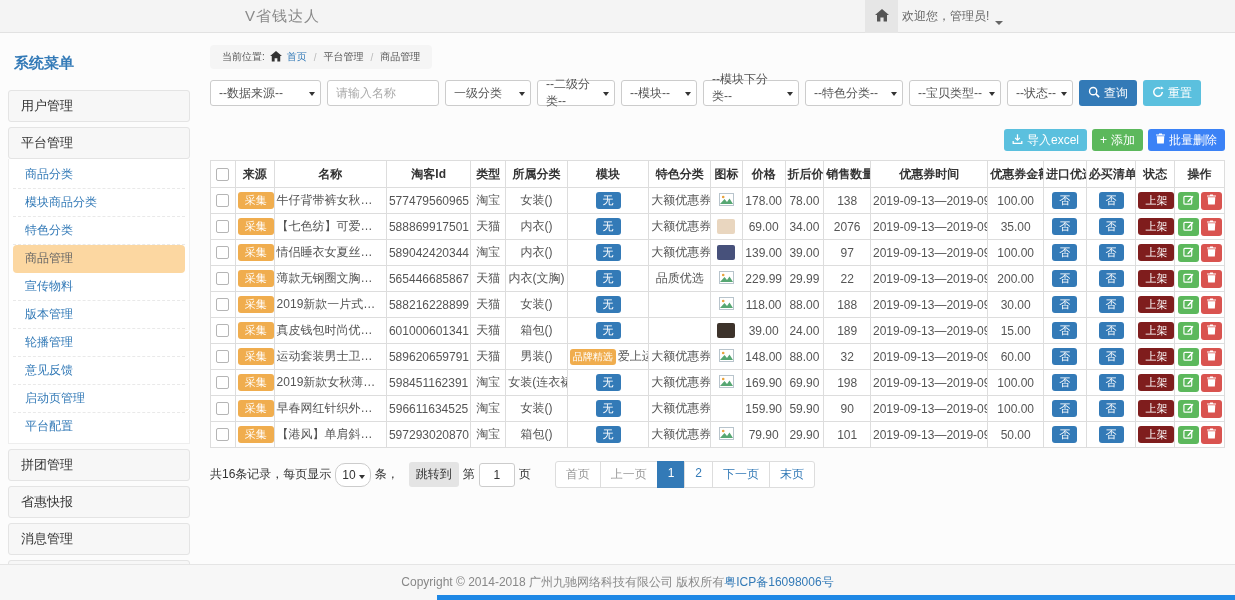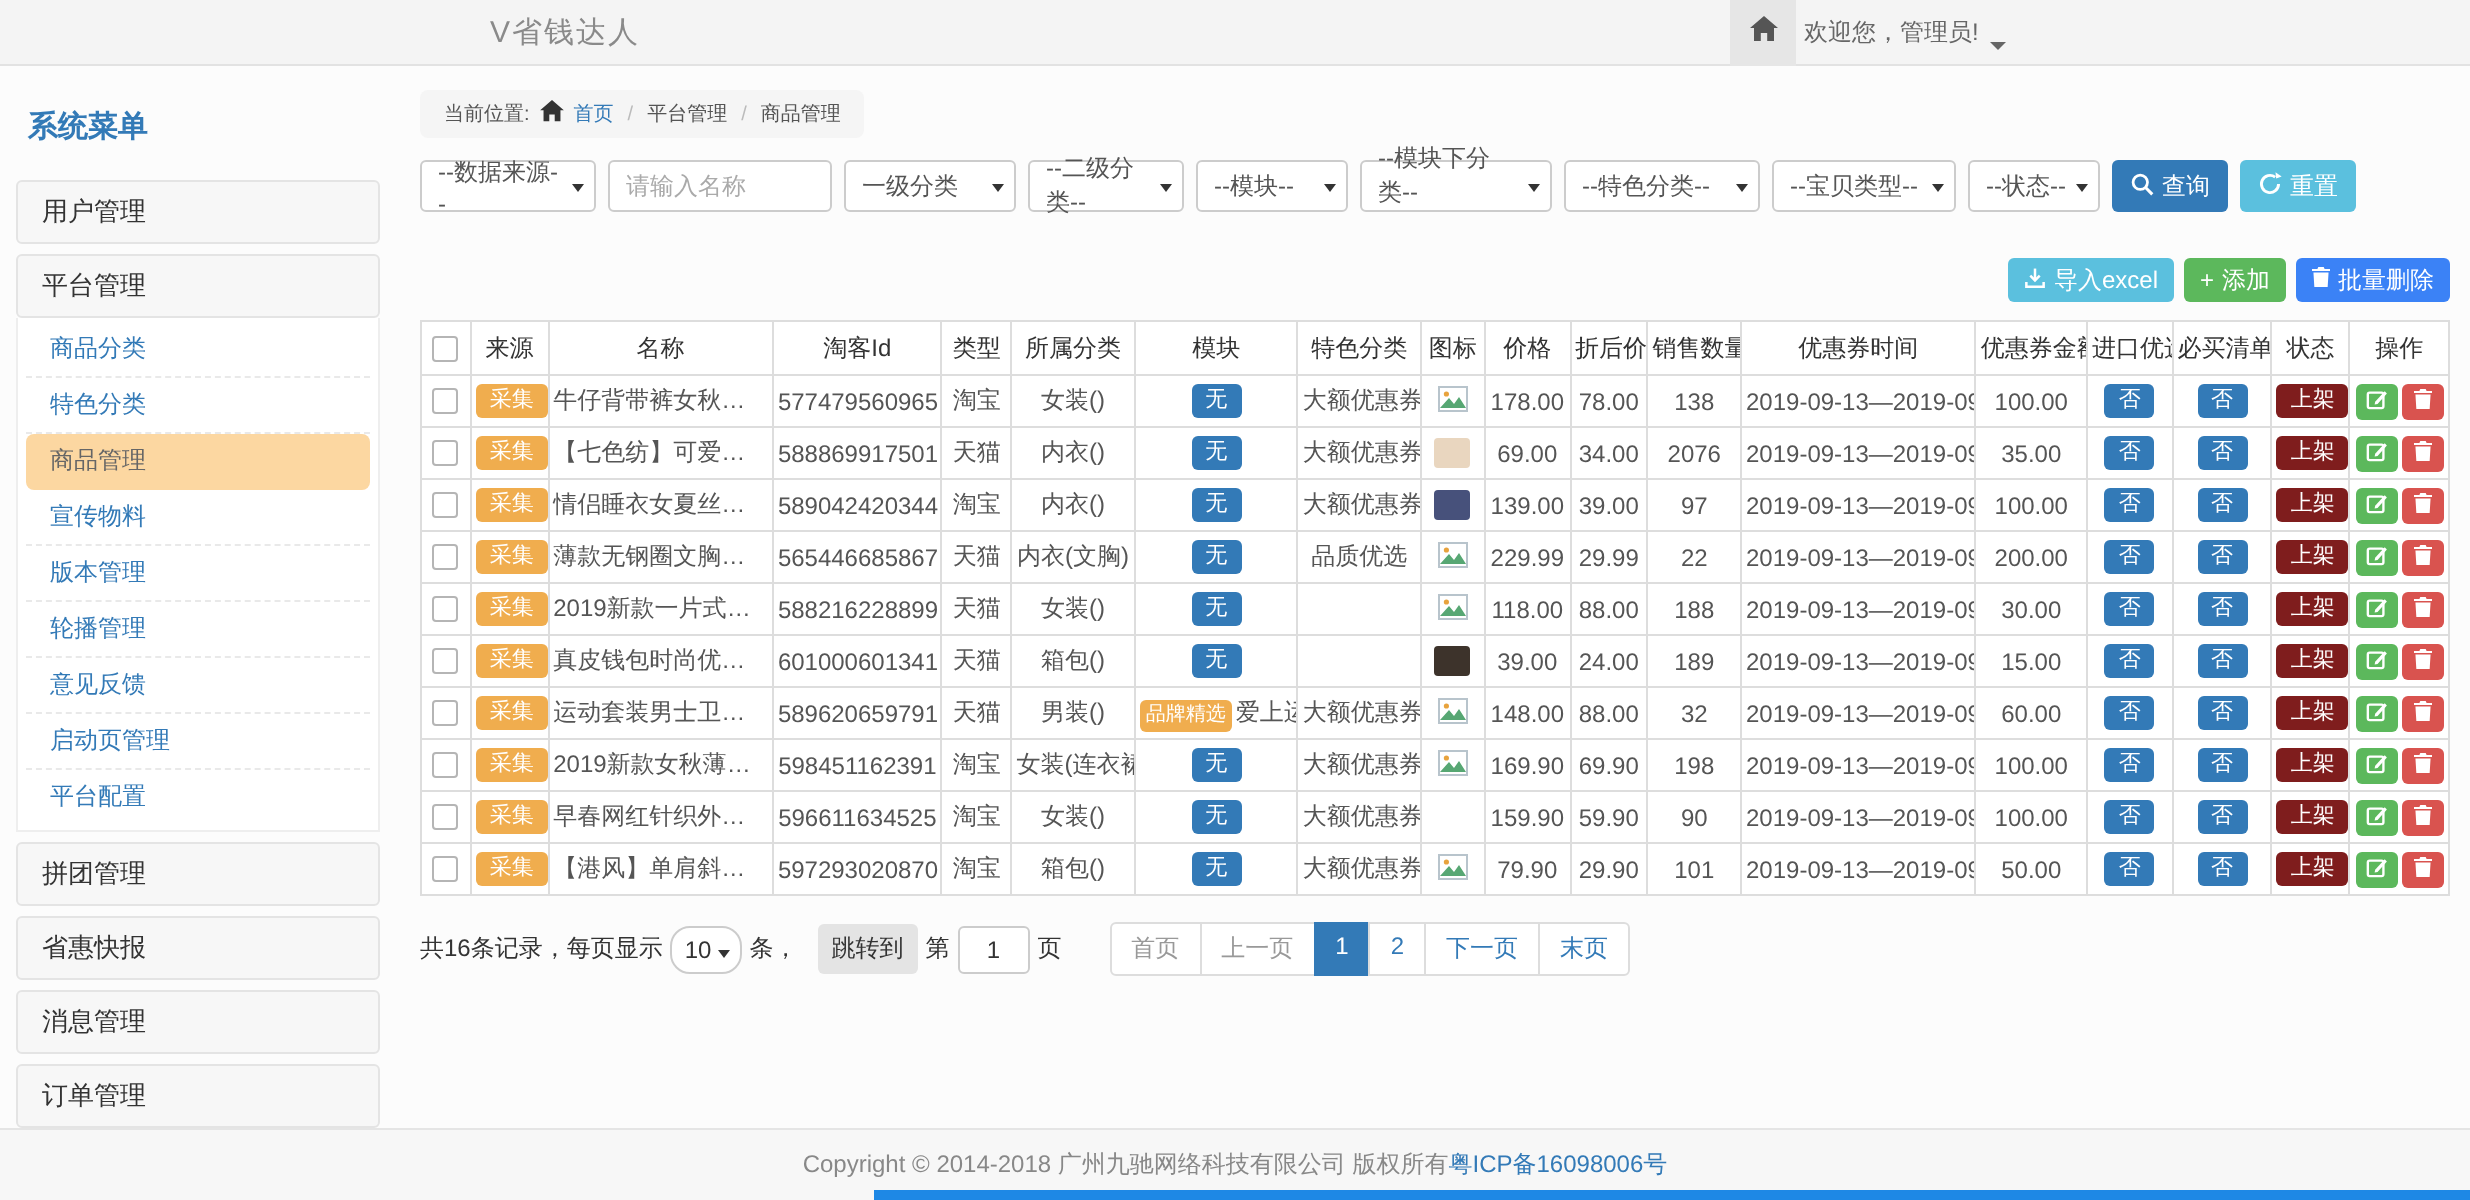--- a/index.html
+++ b/index.html
@@ -47,21 +47,21 @@
          align-items:center; gap:4px; padding:0 9px; height:26px; cursor:pointer; font-family:inherit; flex:none; }
   .btn-query{background:#337ab7} .btn-reset{background:#5bc0de}
 
   .actions { margin-top:23px; display:flex; justify-content:flex-end; gap:5px; }
   .actions .btn { height:22px; padding:0 8px; }
   .btn-import{background:#5bc0de} .btn-add{background:#5cb85c} .btn-batch{background:#3b82f6}
 
   table.grid { margin-top:9px; width:100%; border-collapse:collapse; table-layout:fixed; background:#fff; }
   .grid th, .grid td { border:1px solid #ddd; text-align:center; font-size:12px; white-space:nowrap;
                        overflow:hidden; padding:3px 2px; height:26px; }
-  .grid th { color:#333; font-weight:normal; height:27px;margin-top:22px; }
+  .grid th { color:#333; font-weight:bold; height:27px;margin-top:22px; }
   .grid td { color:#555; }
   .op-head { color:#337ab7; }
   .c-name { text-overflow:ellipsis; }
 
   .cb { width:13px; height:13px; border:1px solid #b5b5b5; border-radius:2px; background:#fff; margin:0 auto; cursor:pointer; }
   .badge { display:inline-block; border-radius:3px; color:#fff; font-size:11px; padding:2px 7px; line-height:1.2; }
   .badge-orange{background:#f0ad4e} .badge-blue{background:#337ab7} .badge-green{background:#7f1d1d}
   .badge-sm{padding:2px 3px; font-size:10px;}
   .mod-text{color:#555; margin-left:2px; font-size:12px;}
   .thumb { display:inline-block; width:18px; height:15px; border-radius:2px; vertical-align:middle; }
@@ -110,20 +110,21 @@
   </div>
 </div>
 
 <div class="sidebar">
   <div class="sidebar-heading">系统菜单</div>
   <div id="menu">
       <div class="panel-top">用户管理</div>
       <div class="panel-top">平台管理</div>
       <div class="sub-box">
         <div class="sub-item">商品分类</div>
+        <div class="sub-item">模块商品分类</div>
         <div class="sub-item">特色分类</div>
         <div class="sub-item active">商品管理</div>
         <div class="sub-item">宣传物料</div>
         <div class="sub-item">版本管理</div>
         <div class="sub-item">轮播管理</div>
         <div class="sub-item">意见反馈</div>
         <div class="sub-item">启动页管理</div>
         <div class="sub-item">平台配置</div>
       </div>
       <div class="panel-top">拼团管理</div>
@@ -144,21 +145,21 @@
         </svg>
     </span>
     <a class="bc-link">首页</a>
     <span class="bc-sep">/</span>
     <span>平台管理</span>
     <span class="bc-sep">/</span>
     <span>商品管理</span>
   </div>
 
   <div class="filter-row" id="filters">
-      <div class="sel" style="width: 88px;">
+      <div class="sel" style="width: 111px;">
         <span class="sel-text">--数据来源--</span>
         <i class="sel-caret"></i>
       </div>
       <input class="f-input" placeholder="请输入名称" style="">
       <div class="sel" style="width: 86px;">
         <span class="sel-text">一级分类</span>
         <i class="sel-caret"></i>
       </div>
       <div class="sel" style="width: 78px;">
         <span class="sel-text">--二级分类--</span>

